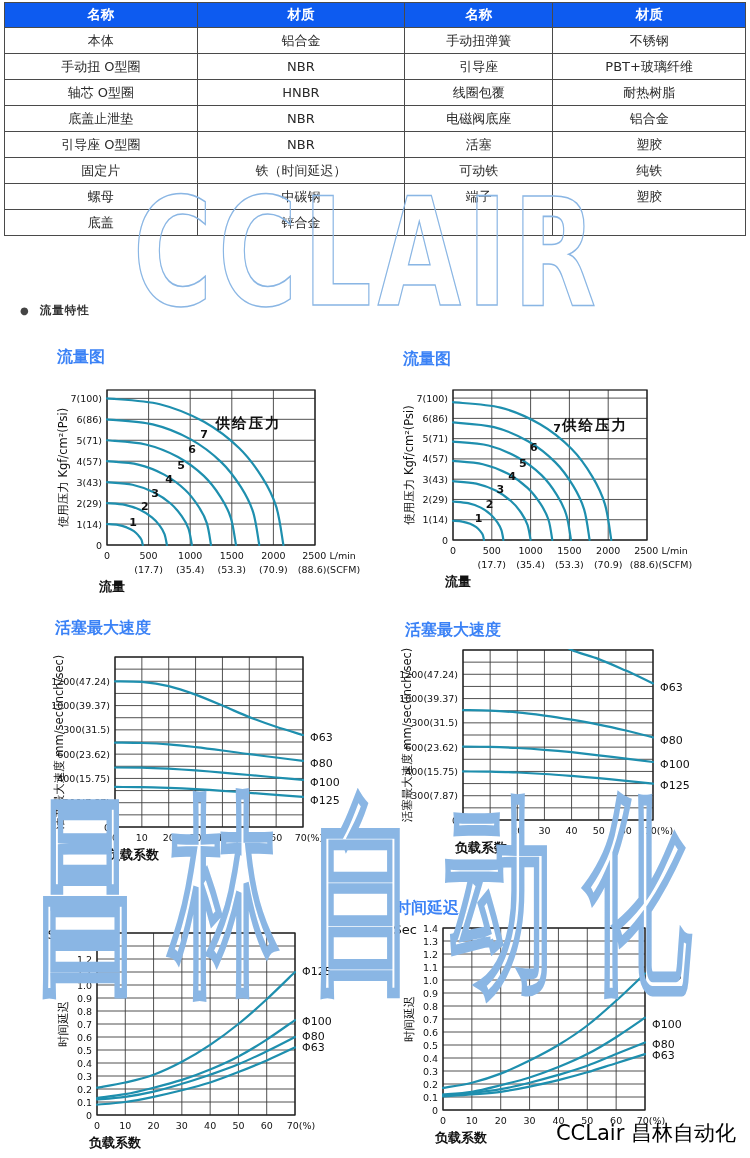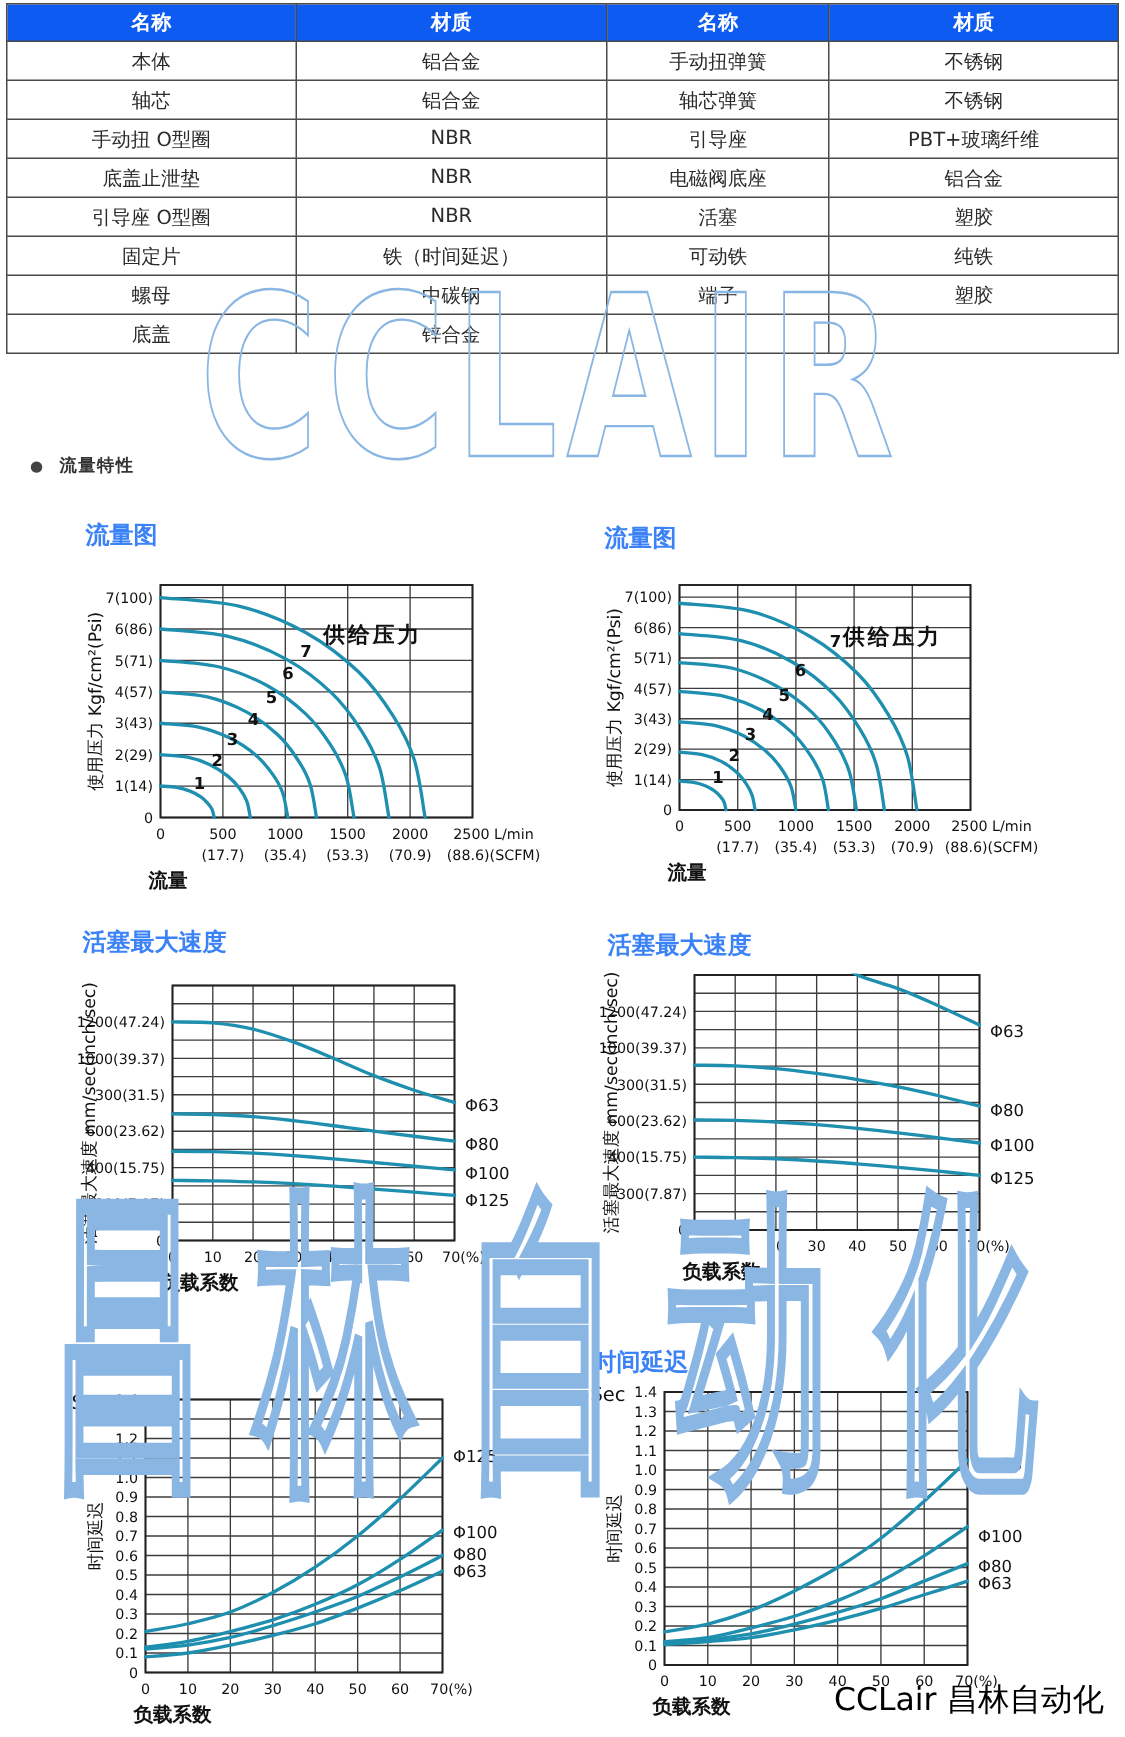--- a/index.html
+++ b/index.html
@@ -61,30 +61,30 @@
         </tr>
       </thead>
     <tbody id="mat-body">
         <tr>
           <td>本体</td>
           <td>铝合金</td>
           <td>手动扭弹簧</td>
           <td>不锈钢</td>
         </tr>
         <tr>
-          <td>轴芯</td>
-          <td>铝合金</td>
-          <td>轴芯弹簧</td>
-          <td>不锈钢</td>
-        </tr>
-        <tr>
           <td>手动扭 O型圈</td>
           <td>NBR</td>
           <td>引导座</td>
           <td>PBT+玻璃纤维</td>
+        </tr>
+        <tr>
+          <td>轴芯 O型圈</td>
+          <td>HNBR</td>
+          <td>线圈包覆</td>
+          <td>耐热树脂</td>
         </tr>
         <tr>
           <td>底盖止泄垫</td>
           <td>NBR</td>
           <td>电磁阀底座</td>
           <td>铝合金</td>
         </tr>
         <tr>
           <td>引导座 O型圈</td>
           <td>NBR</td>

